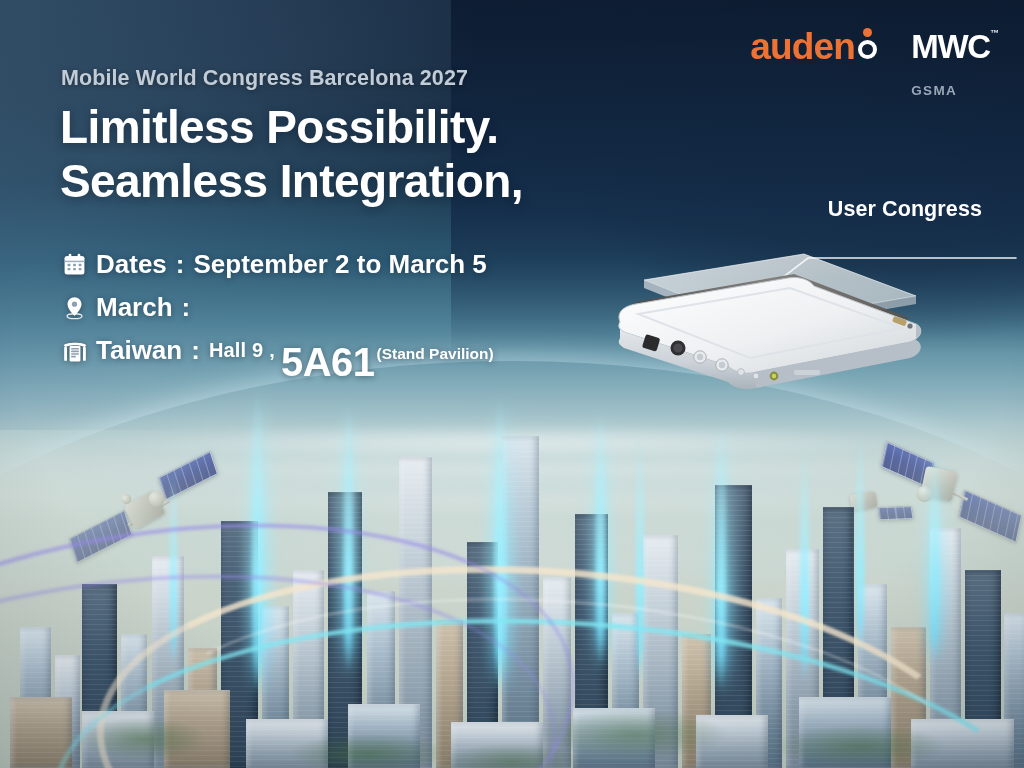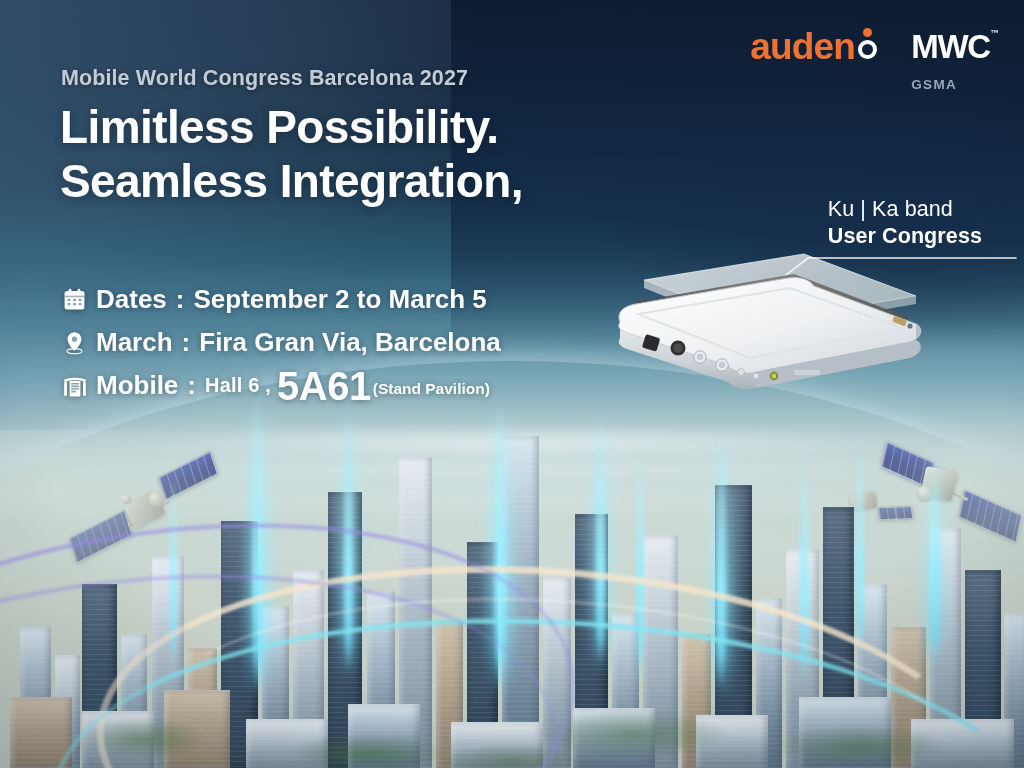--- a/index.html
+++ b/index.html
@@ -179,21 +179,21 @@
   }
   .headline {
     position:absolute; left:60px; top:100px;
     font-size:46px; font-weight:700; line-height:1.18;
     color:#ffffff; letter-spacing:-0.6px;
     text-shadow:0 2px 10px rgba(8,22,40,.45);
   }
   .headline .l2 { display:block; }
 
   
-  .info { position:absolute; left:62px; top:243px;margin-top:35px; }
+  .info { position:absolute; left:62px; top:243px; }
   .info-row { display:flex; align-items:center; height:43px; }
   .info-ico {
     width:34px; display:flex; align-items:center; justify-content:flex-start;
     flex:0 0 34px;
   }
   .info-ico svg { display:block; filter:drop-shadow(0 1px 3px rgba(0,0,0,.35)); }
   .info-label {
     font-size:26px; font-weight:600; color:#ffffff;
     text-shadow:0 1px 6px rgba(10,26,44,.45);
     white-space:pre;
@@ -204,21 +204,21 @@
     text-shadow:0 1px 6px rgba(10,26,44,.45);
   }
   .info-value {
     font-size:26px; font-weight:600; color:#ffffff;
     text-shadow:0 1px 6px rgba(10,26,44,.45);
     white-space:pre;
   }
   .hall { font-size:20px; font-weight:700; letter-spacing:.2px; }
   .booth {
     font-size:40px; font-weight:700; letter-spacing:-0.5px;
-    padding:0 2px 0 6px; position:relative; top:1px;
+    padding:0 2px 0 6px; position:relative; top:12px;
   }
   .pavilion { font-size:15.5px; font-weight:700; position:relative; top:3px; }
 
   
   .logos { position:absolute; right:34px; top:28px; display:flex; align-items:flex-start; gap:32px; }
   .auden-logo { position:relative; display:flex; align-items:flex-start; }
   .auden-word {
     font-size:37px; font-weight:600; letter-spacing:-0.8px;
     color:#ef7233; line-height:1;
   }
@@ -235,21 +235,21 @@
   .mwc-word {
     font-size:33px; font-weight:700; letter-spacing:-1.2px;
     color:#ffffff; line-height:1; position:relative;
   }
   .mwc-tm {
     position:absolute; top:-1px; right:-9px;
     font-size:9px; font-weight:700; color:#e7ecf2; letter-spacing:0;
   }
   .gsma-word {
     font-size:13.5px; font-weight:700; letter-spacing:1.4px;
-    color:#9aa7b6; margin-top:14px;
+    color:#9aa7b6; margin-top:20px;
   }
 
   
   .callout { position:absolute; right:42px; top:196px; text-align:left; }
   .callout-line1 {
     font-size:21.5px; font-weight:400; color:#ffffff; line-height:1.24;
     letter-spacing:.1px;
   }
   .callout-line2 {
     font-size:21.5px; font-weight:700; color:#ffffff; line-height:1.24;
@@ -430,49 +430,47 @@
     <div class="info-row">
       <span class="info-ico">
         <svg width="25" height="25" viewBox="0 0 24 24" fill="none">
           <ellipse cx="12" cy="20.4" rx="7.2" ry="2.4" stroke="#ffffff" stroke-width="1.2" fill="none" opacity=".85"></ellipse>
           <path d="M12 2.2c-3.7 0-6.7 3-6.7 6.7 0 4.9 6.7 11.2 6.7 11.2s6.7-6.3 6.7-11.2c0-3.7-3-6.7-6.7-6.7z" fill="#ffffff"></path>
           <circle cx="12" cy="8.8" r="2.5" fill="#8ba0b0"></circle>
         </svg>
       </span>
       <span class="info-label">March</span>
       <span class="info-colon">:</span>
-      <span class="info-value">Fira Gran Via, Barcelona</span>
     </div>
 
     <div class="info-row">
       <span class="info-ico">
         <svg width="26" height="26" viewBox="0 0 24 24" fill="none">
           <path d="M1.6 6.6 C5 3.6 19 3.6 22.4 6.6 L20.8 8.6 C17.6 6.2 6.4 6.2 3.2 8.6 Z" fill="#ffffff"></path>
           <rect x="2.0" y="8.4" width="2.6" height="12.6" rx=".5" fill="#ffffff"></rect>
           <rect x="19.4" y="8.4" width="2.6" height="12.6" rx=".5" fill="#ffffff"></rect>
           <rect x="7.0" y="7.4" width="10" height="14.2" rx="1" fill="#ffffff"></rect>
           <g fill="#8ba0b0">
             <rect x="8.4" y="9.2" width="7.2" height="1.5" rx=".4"></rect>
             <rect x="8.4" y="11.6" width="7.2" height="1.5" rx=".4"></rect>
             <rect x="8.4" y="14" width="7.2" height="1.5" rx=".4"></rect>
             <rect x="8.4" y="16.4" width="4.4" height="1.5" rx=".4"></rect>
           </g>
         </svg>
       </span>
-      <span class="info-label">Mobile</span>
+      <span class="info-label">Taiwan</span>
       <span class="info-colon">:</span>
-      <span class="info-value hall">Hall 6 ,</span>
+      <span class="info-value hall">Hall 9 ,</span>
       <span class="info-value booth">5A61</span>
       <span class="info-value pavilion">(Stand Pavilion)</span>
     </div>
 
   </div>
 
   <div class="callout">
-    <div class="callout-line1">Ku | Ka band</div>
     <div class="callout-line2">User Congress</div>
   </div>
 
   <div class="leader">
     <svg width="290" height="70" viewBox="0 0 290 70" fill="none">
       <path d="M286 13 L78 13 L14 62" stroke="#ffffff" stroke-width="1.6" stroke-linecap="round" opacity=".92"></path>
     </svg>
   </div>
 
   <div class="device">

